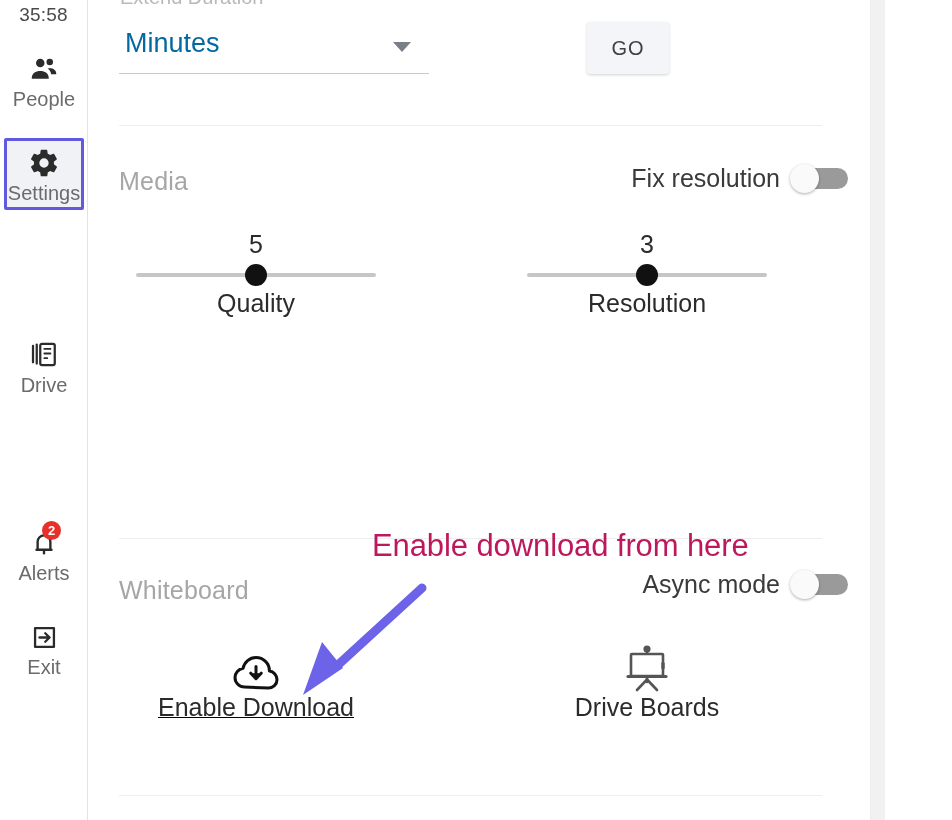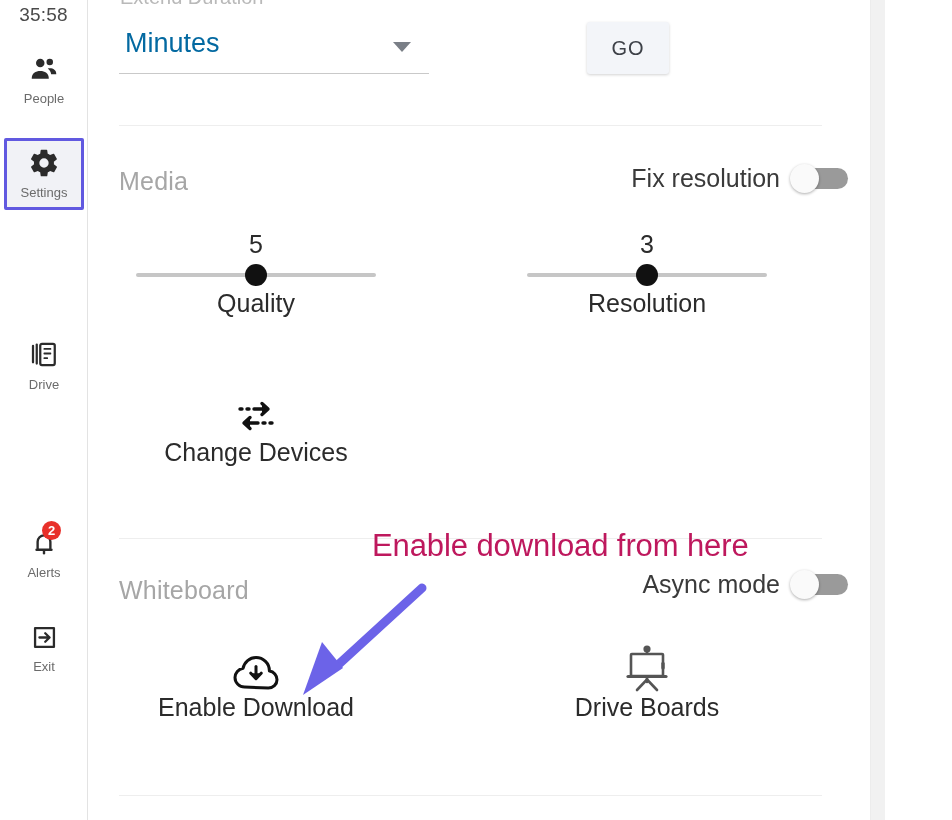--- a/index.html
+++ b/index.html
@@ -61,21 +61,21 @@
     display: block;
     height: 32px;
     line-height: 0;
     display: flex;
     align-items: center;
     justify-content: center;
     position: relative;
   }
   .nav-item .lbl {
     margin-top: 5px;
-    font-size: 13px;
+    font-size: 20px;
     color: #6b6b6b;
     line-height: 18px;
   }
   .nav-item.active {
     border: 3px solid #6159e0;
     background: #f1f2f6;
   }
   .badge {
     position: absolute;
     top: -6px;
@@ -401,49 +401,34 @@
     </div>
 
     <div class="slider-wrap" style="left:439px; top:231px;">
       <div class="sval">3</div>
       <div class="slider-track">
         <span class="slider-thumb" style="left:50%;"></span>
       </div>
       <div class="slabel">Resolution</div>
     </div>
 
-    <div class="tile" style="left:43px; top:390px;">
-      <span class="tico">
-        <svg width="48" height="42" viewBox="0 0 48 42" fill="none" stroke="#111111" stroke-width="3.4" stroke-linecap="round" stroke-linejoin="round">
-          <path d="M8 13h2"></path>
-            <path d="M15 13h2"></path>
-          <path d="M22 13h12"></path>
-          <path d="M30 7.5L36 13l-6 5.5" fill="#111111" stroke="#111111"></path>
-          <path d="M40 27h-2"></path>
-            <path d="M33 27h-2"></path>
-          <path d="M26 27H14"></path>
-          <path d="M18 21.5L12 27l6 5.5" fill="#111111" stroke="#111111"></path>
-        </svg>
-      </span>
-      <span class="tlbl">Change Devices</span>
-    </div>
 
     <div class="divider" style="top:538px;"></div>
 
     <div class="sect-title" style="left:31px; top:576px;">Whiteboard</div>
 
     <div class="toggle-row" style="top:570px;">
       <span class="tlabel">Async mode</span>
       <span class="switch">
         <span class="track"></span>
         <span class="knob"></span>
       </span>
     </div>
 
-    <div class="tile" style="left:43px; top:645px;">
+    <div class="tile" style="left:43px; top:645px;text-decoration:underline;">
       <span class="tico">
         <svg width="52" height="42" viewBox="0 0 52 42" fill="none" stroke="#111111" stroke-width="3">
           <path d="M14.5 36c-5.2 0-9.5-4.2-9.5-9.4 0-4.7 3.5-8.6 8-9.3C14.4 11 19.6 6.5 26 6.5c7.4 0 13.4 5.9 13.4 13.2v.4c4.4.5 7.6 4.2 7.6 8.6 0 4.8-3.9 8.3-8.7 8.3z" stroke-linejoin="round"></path>
           <path d="M26 15.5v11.2" stroke-linecap="round"></path>
           <path d="M20.8 22.2L26 27.6l5.2-5.4" stroke-linecap="round" stroke-linejoin="round" fill="#111111" stroke-width="3"></path>
         </svg>
       </span>
       <span class="tlbl">Enable Download</span>
     </div>
 

